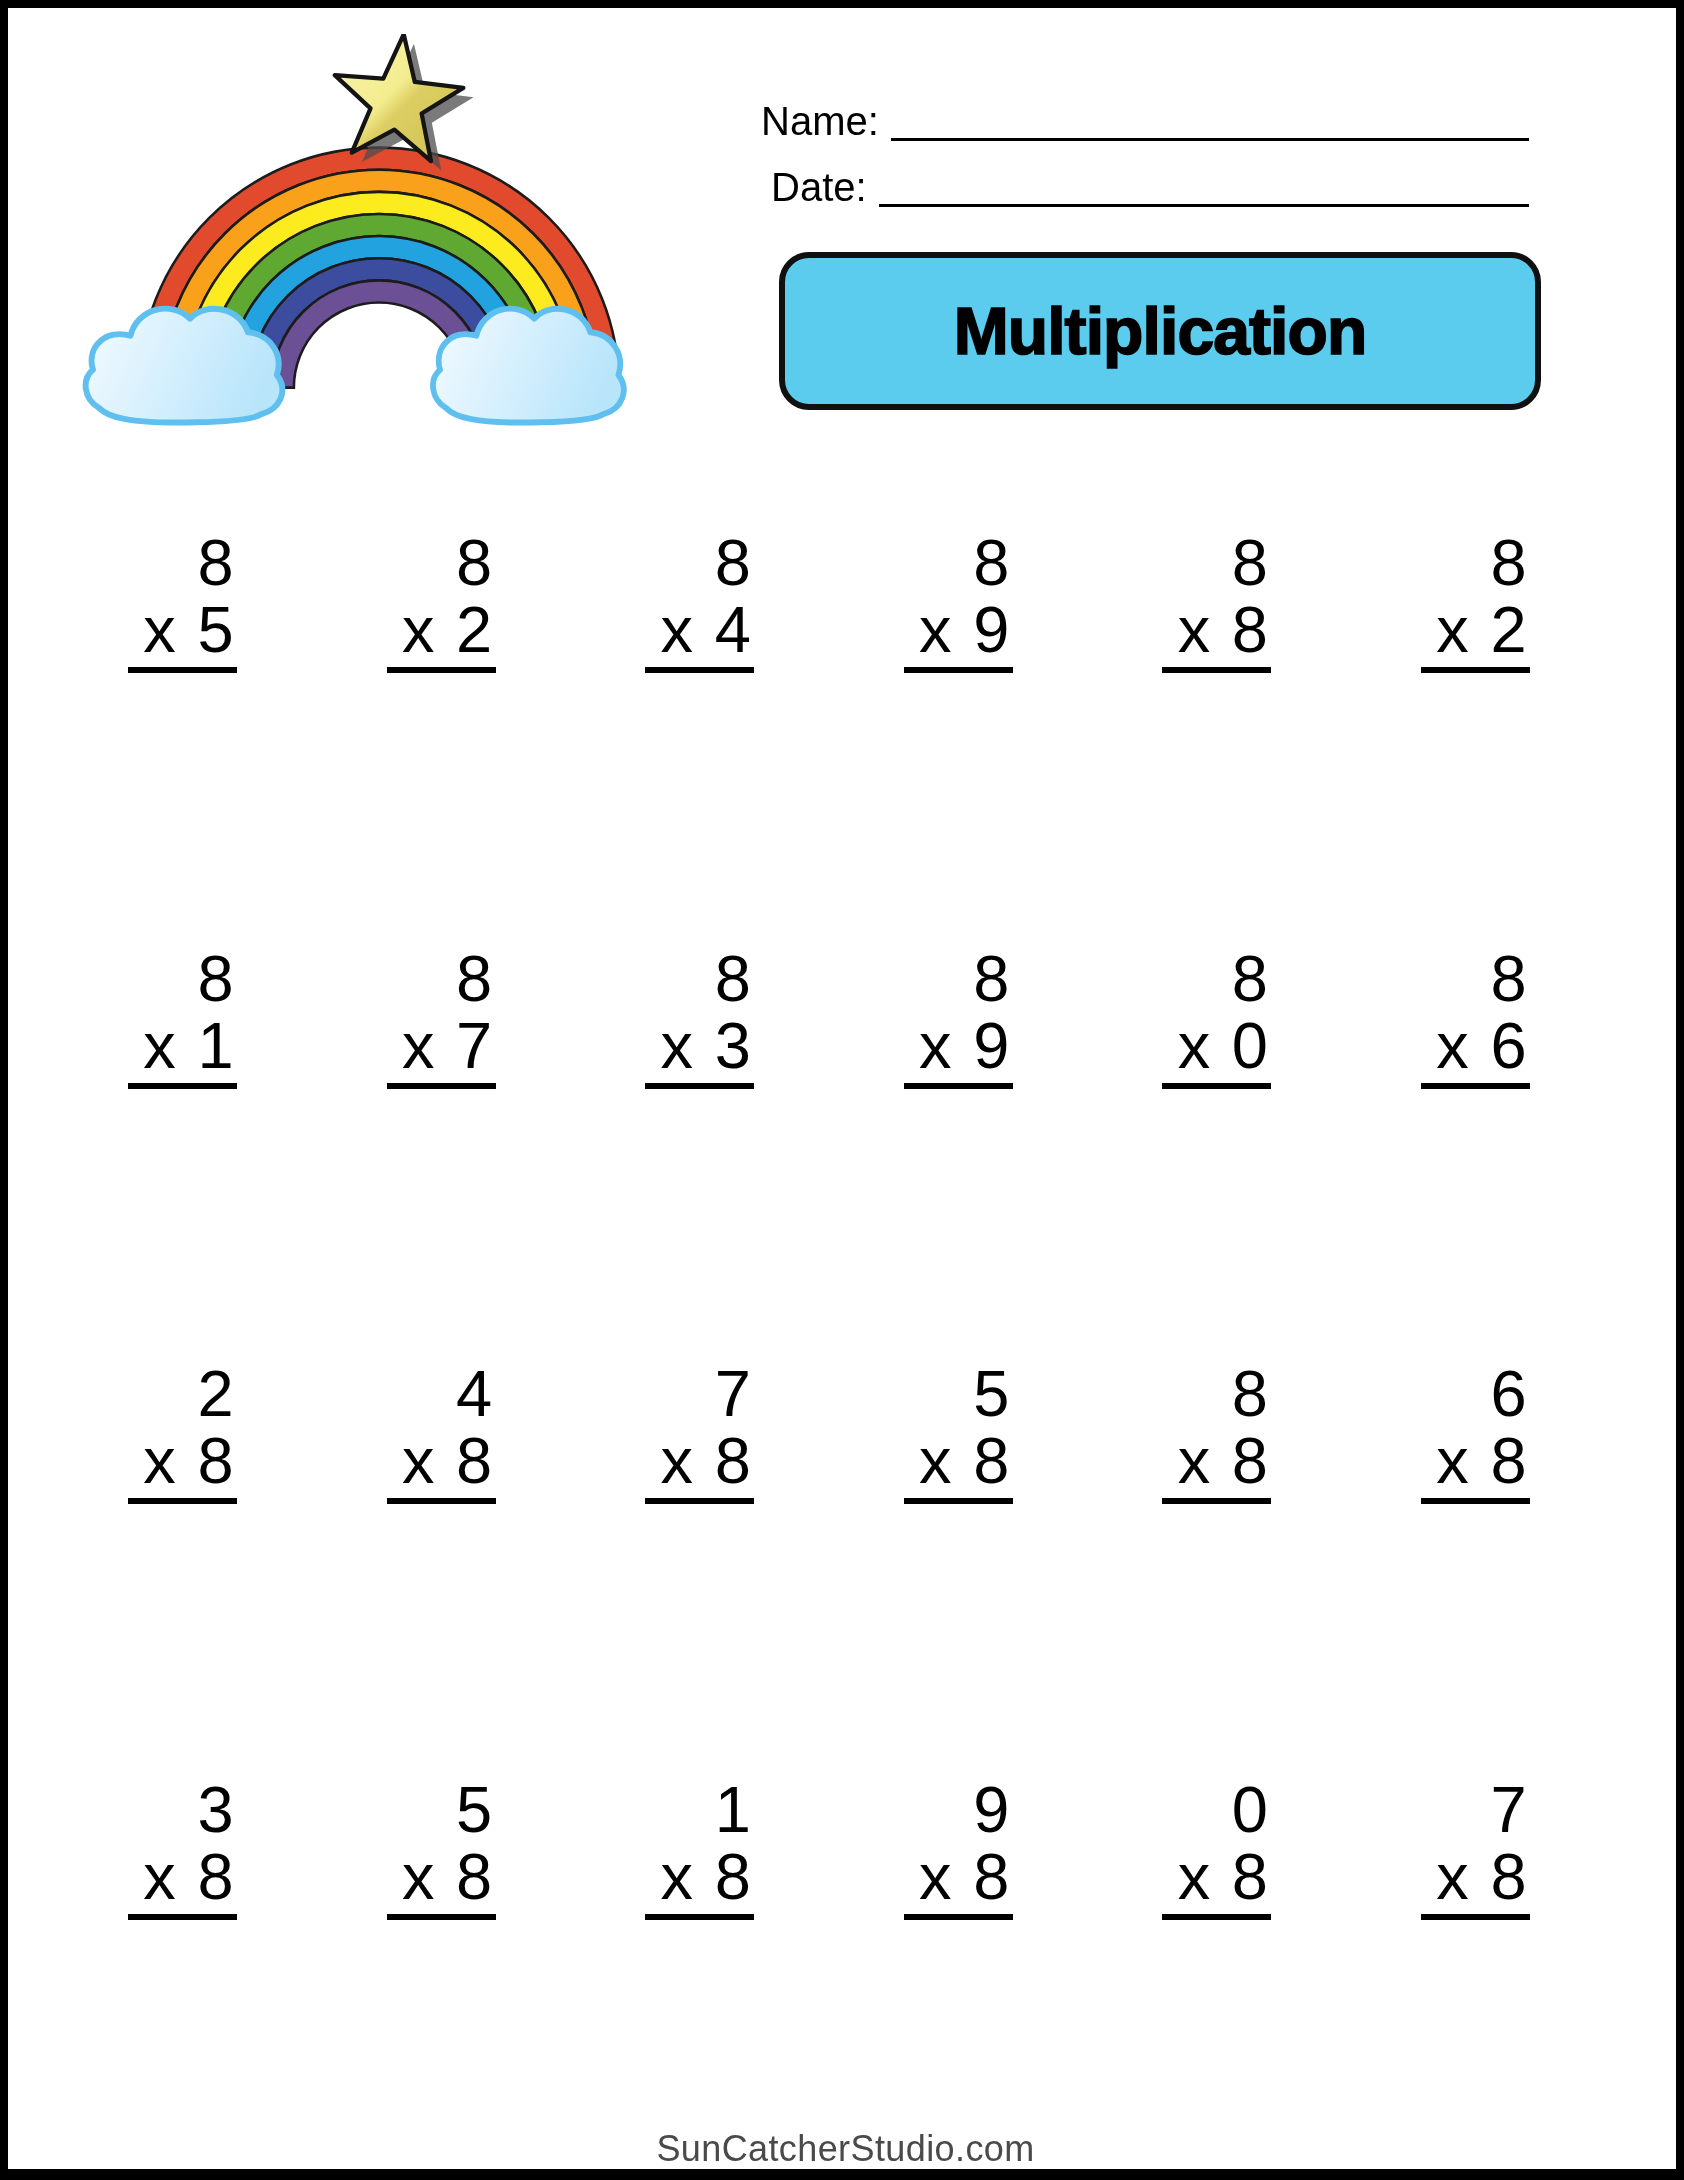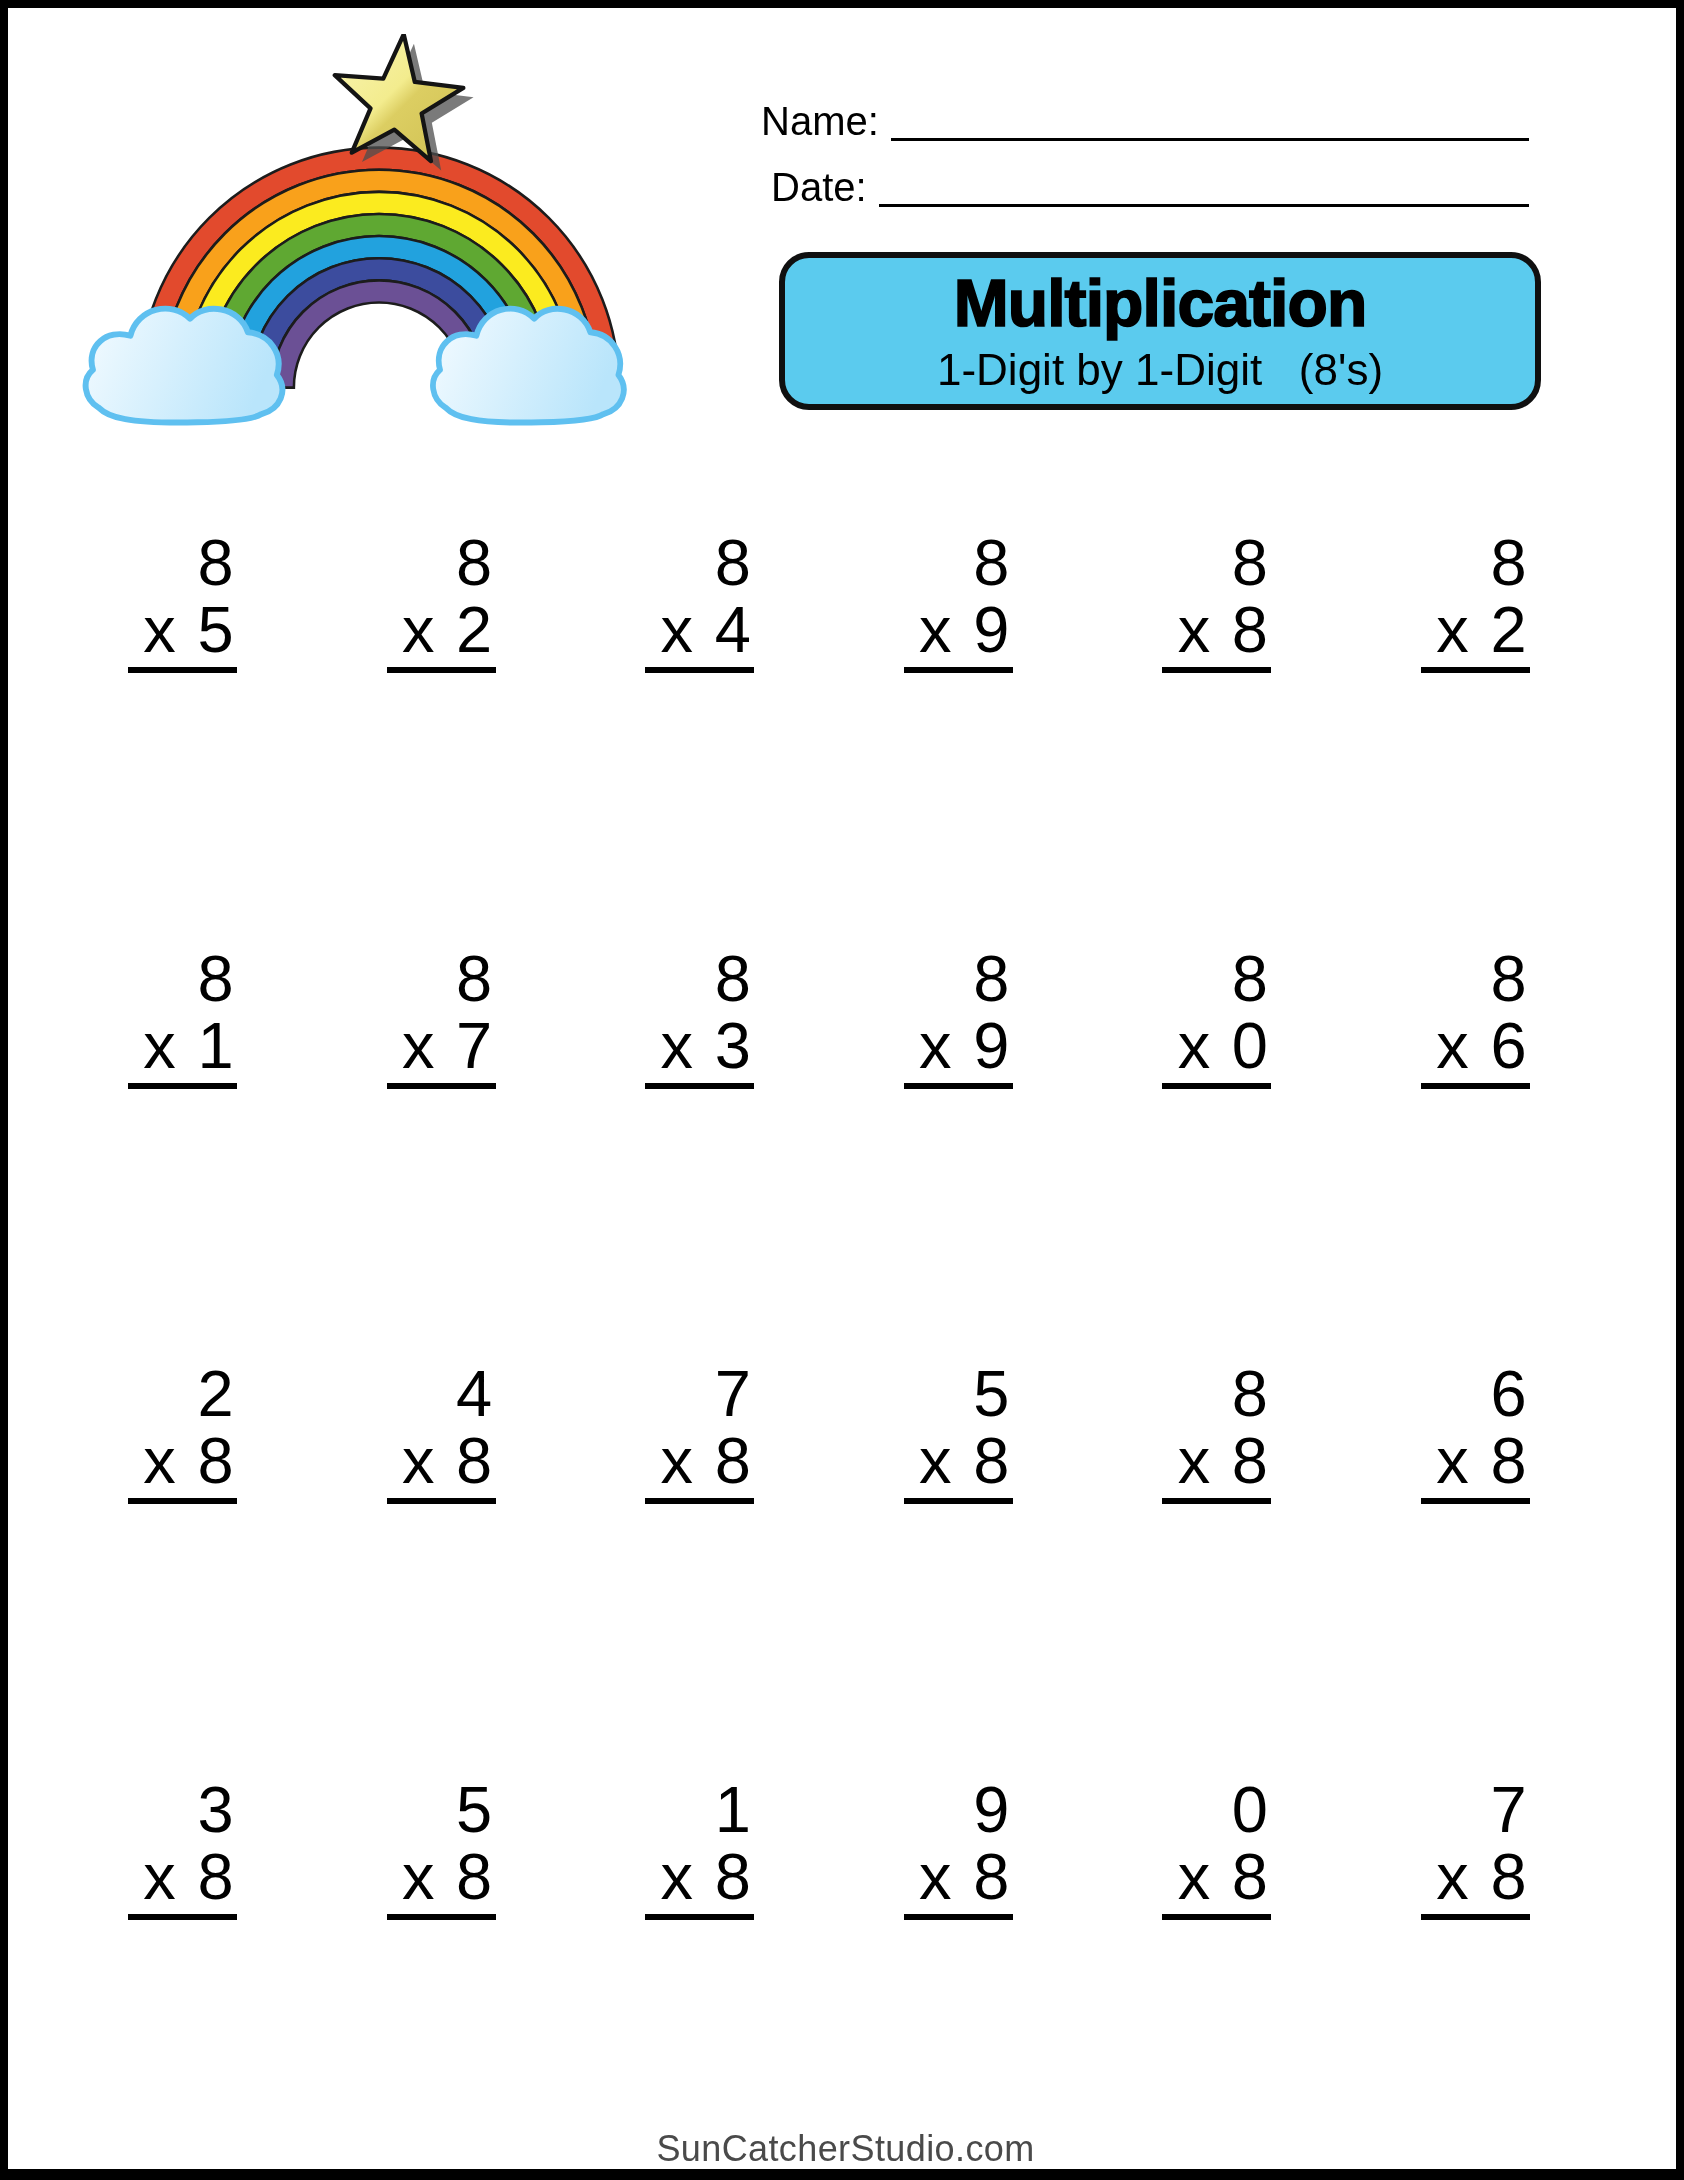--- a/index.html
+++ b/index.html
@@ -126,21 +126,20 @@
     <span class="lbl">Date:</span>
     <span class="line"></span>
   </div>
   <div class="field-row name-row">
     <span class="lbl">Name:</span>
     <span class="line"></span>
   </div>
 
   <div class="title-box">
     <div class="title">Multiplication</div>
-    <div class="subtitle">1-Digit by 1-Digit   (8's)</div>
   </div>
 
   <div id="problems-grid">
       <div class="prob-row row-0">
         <div class="problem">
           <div class="top">8</div>
           <div class="bot">
             <span>x</span>
             <span>5</span>
           </div>

